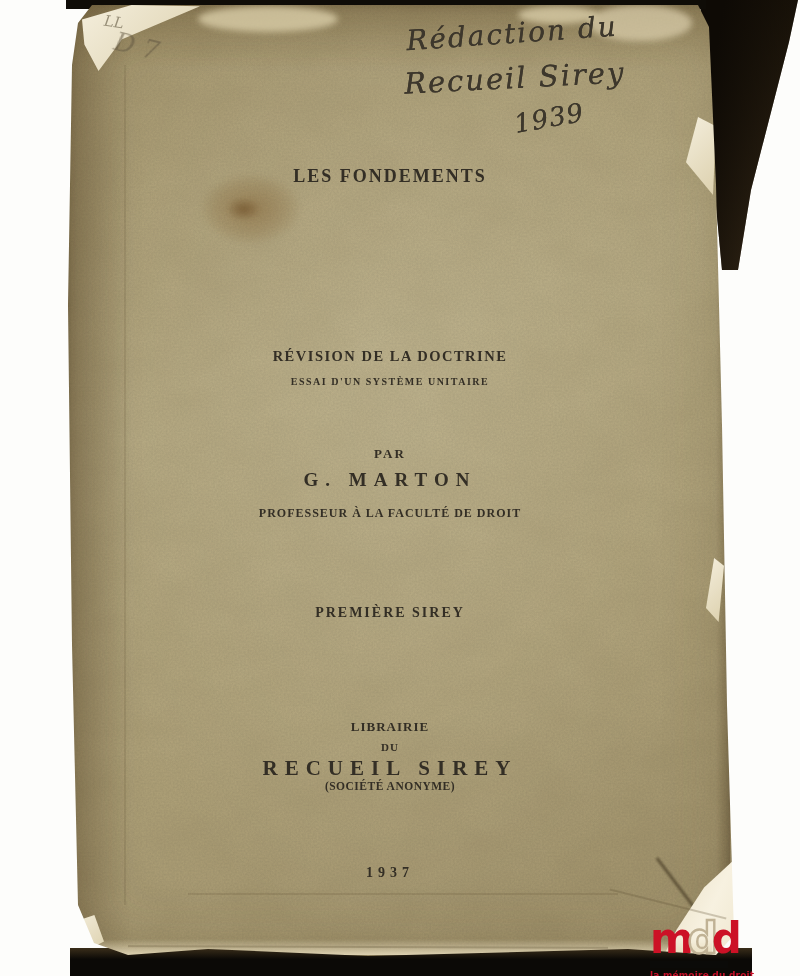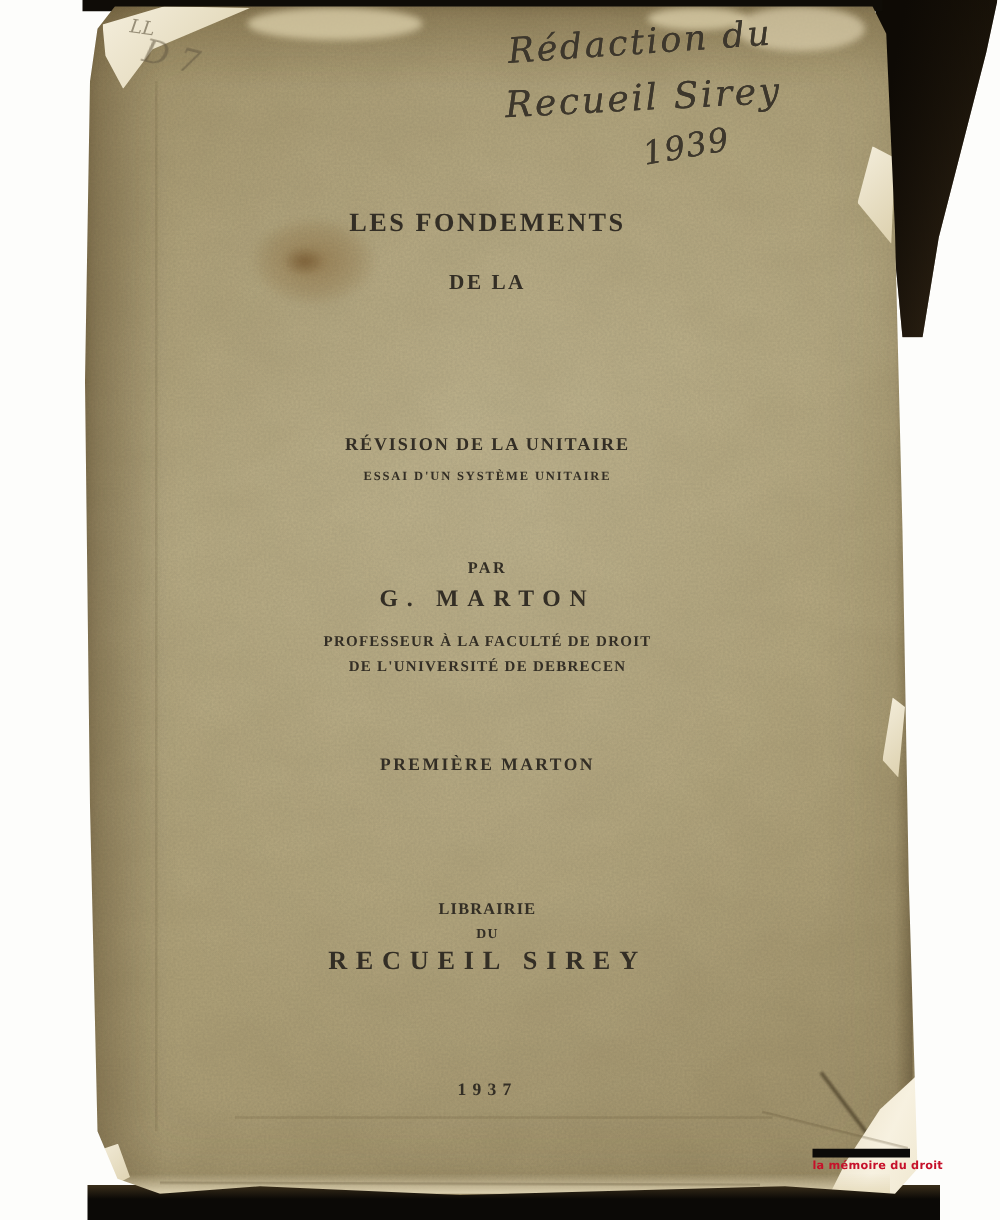--- a/index.html
+++ b/index.html
@@ -77,21 +77,21 @@
   .hw1{left:338px;top:12px;font-size:28px;transform:rotate(-4deg);letter-spacing:2px;}
   .hw2{left:336px;top:56px;font-size:29px;transform:rotate(-3deg);letter-spacing:2px;}
   .hw3{left:446px;top:98px;font-size:26px;transform:rotate(-10deg);letter-spacing:1px;}
   .pencil{position:absolute;font-family:"DejaVu Serif", serif;font-style:italic;white-space:nowrap;}
   .pencil-1{left:36px;top:8px;font-size:15px;color:rgba(98,88,66,.62);transform:rotate(8deg);}
   .pencil-2{left:46px;top:26px;font-size:26px;color:rgba(98,88,66,.55);transform:rotate(14deg);filter:blur(.4px);}
 
   
   .tl{position:absolute;left:0;width:644px;text-align:center;color:#332e25;
       font-weight:bold;white-space:nowrap;}
-  .t-title1{top:161px;font-size:21px;letter-spacing:2px;}
+  .t-title1{top:161px;font-size:18px;letter-spacing:2px;}
   .t-title2{top:211px;font-size:17px;letter-spacing:2px;}
   .t-title3{top:247px;font-size:36px;letter-spacing:1px;}
   .t-sub1{top:343px;font-size:14.5px;letter-spacing:1.5px;}
   .t-sub2{top:371px;font-size:10px;letter-spacing:1.5px;}
   .t-par{top:441px;font-size:13px;letter-spacing:2px;}
   .t-name{top:464px;font-size:19px;letter-spacing:7px;}
   .t-affil1{top:501px;font-size:12px;letter-spacing:1px;}
   .t-affil2{top:521px;font-size:12px;letter-spacing:1px;}
   .t-part{top:600px;font-size:14px;letter-spacing:2px;}
   .t-pub1{top:714px;font-size:13px;letter-spacing:1px;}
@@ -160,32 +160,32 @@
     <div class="crease crease-4"></div>
 
     <div class="pencil pencil-1">LL</div>
     <div class="pencil pencil-2">D 7</div>
 
     <div class="hw hw1">Rédaction du</div>
     <div class="hw hw2">Recueil Sirey</div>
     <div class="hw hw3">1939</div>
 
     <div class="tl t-title1">LES FONDEMENTS</div>
-    <div class="tl t-title2">DE LA</div>
-    <div class="tl t-sub1">RÉVISION DE LA UNITAIRE</div>
+    <div class="tl t-sub1">RÉVISION DE LA DOCTRINE</div>
     <div class="tl t-sub2">ESSAI D'UN SYSTÈME UNITAIRE</div>
     <div class="tl t-par">PAR</div>
     <div class="tl t-name">G. MARTON</div>
     <div class="tl t-affil1">PROFESSEUR À LA FACULTÉ DE DROIT</div>
-    <div class="tl t-affil2">DE L'UNIVERSITÉ DE DEBRECEN</div>
-    <div class="tl t-part">PREMIÈRE MARTON</div>
+    <div class="tl t-part">PREMIÈRE SIREY</div>
     <div class="tl t-pub2">DU</div>
     <div class="tl t-pub1">LIBRAIRIE</div>
     <div class="tl t-pub3">RECUEIL SIREY</div>
+    <div class="tl t-pub4">(SOCIÉTÉ ANONYME)</div>
     <div class="tl t-year">1937</div>
   </div>
 
   <div class="wm">
+    <div class="wm-letters"><span>m</span><span class="outline">d</span><span>d</span></div>
     <div class="wm-bar"></div>
     <div class="wm-tagline">la mémoire du droit</div>
   </div>
 
 </div>
 
 </body></html>

